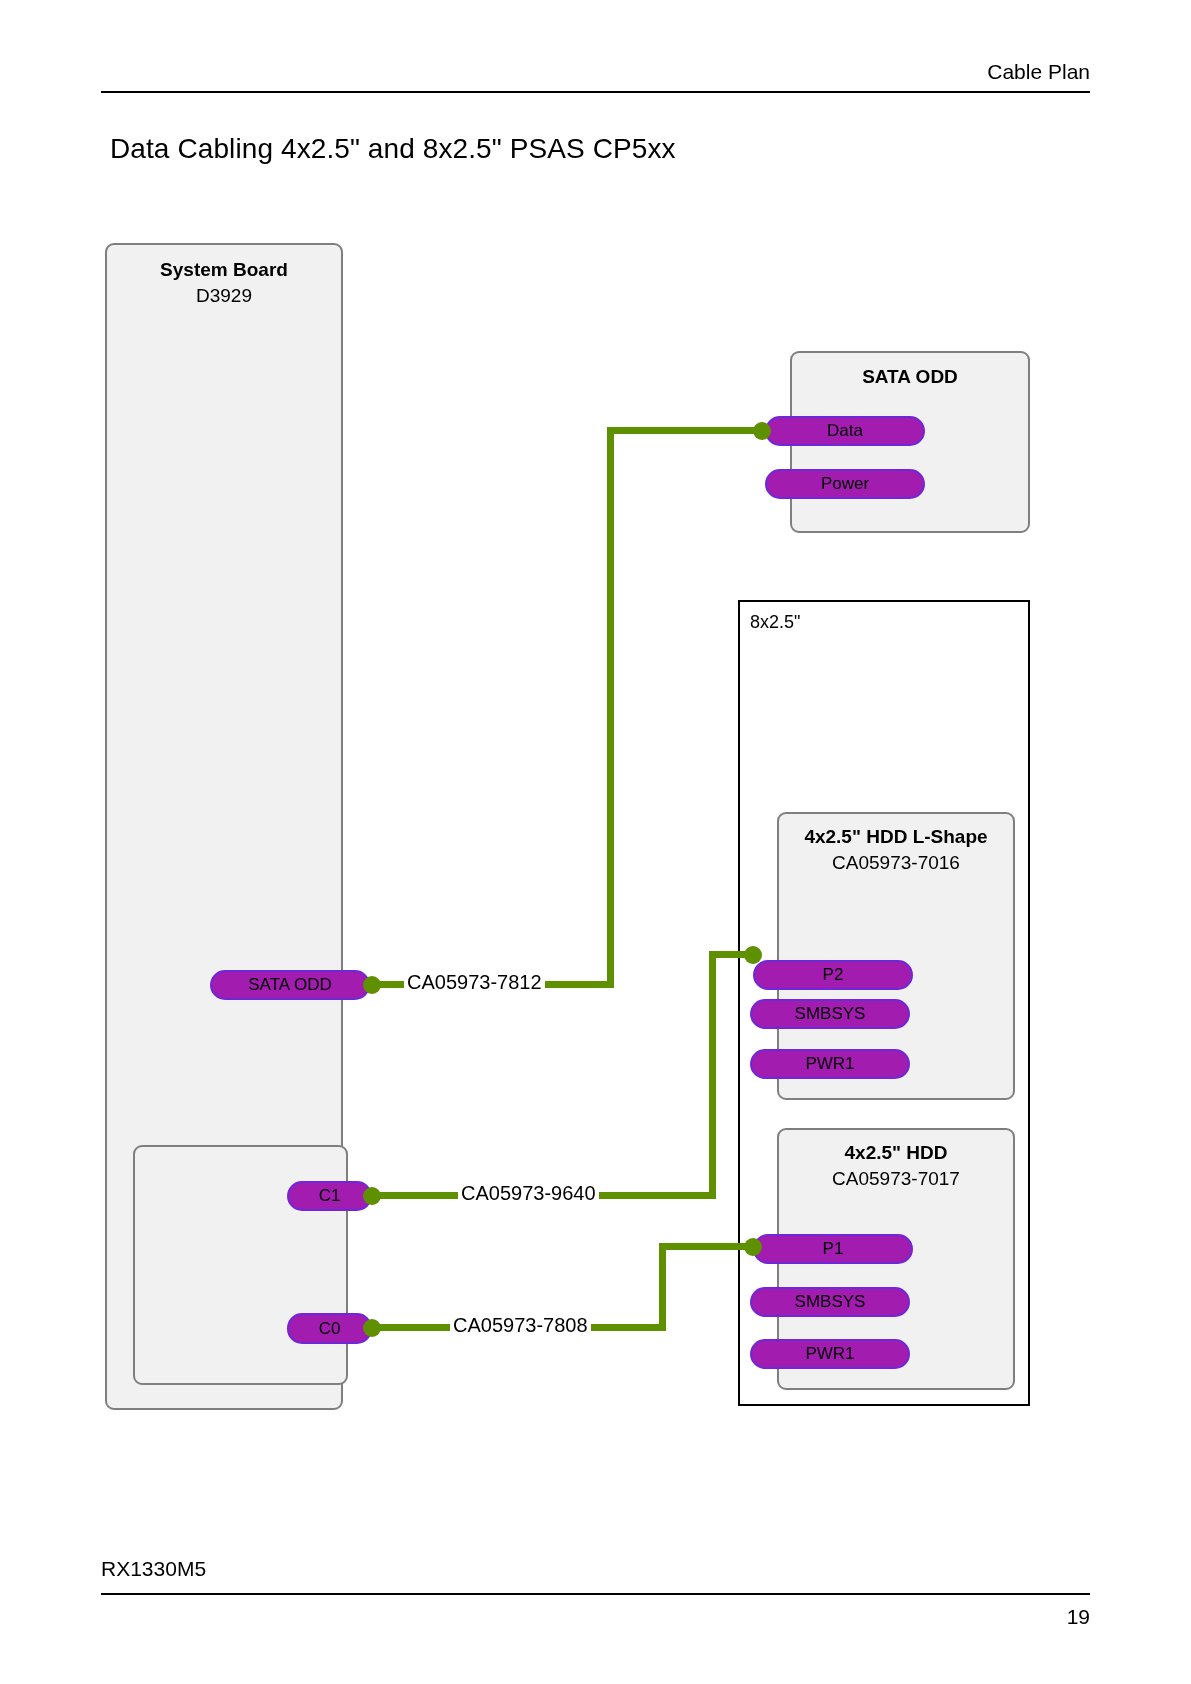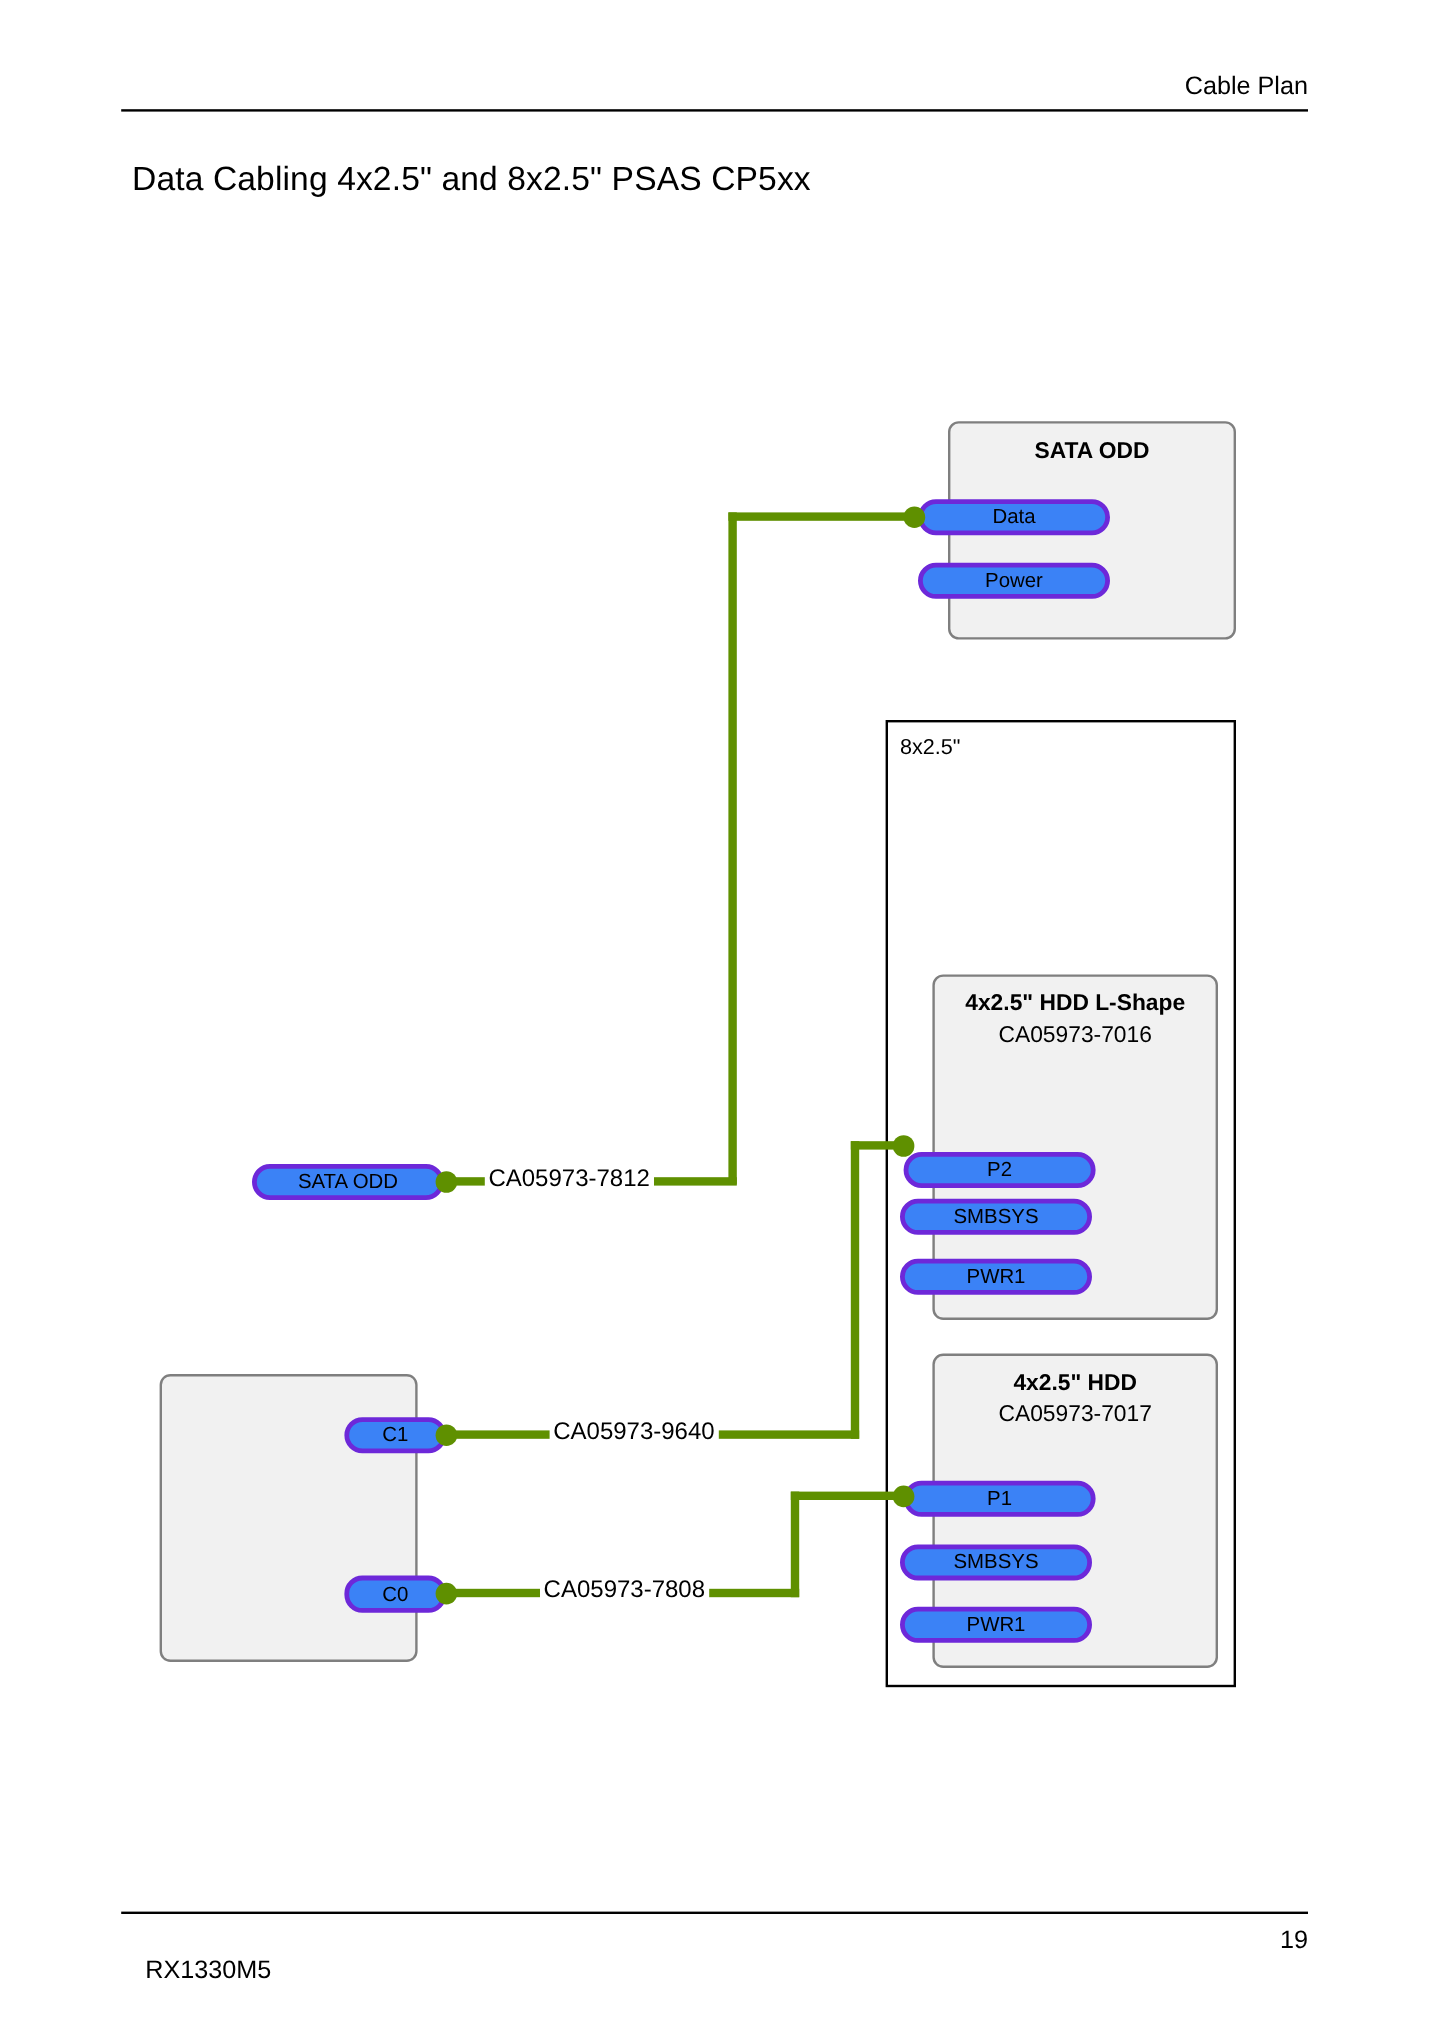--- a/index.html
+++ b/index.html
@@ -44,24 +44,23 @@
     position: absolute;
     left: 101px;
     right: 101px;
     top: 1593px;
     height: 2px;
     background: #000;
   }
   .footer-left {
     position: absolute;
     left: 101px;
-    top: 1630px;
+    top: 1557px;
     font-size: 21px;
     color: #000;
-    margin-left: 20px;
   }
   .footer-right {
     position: absolute;
     right: 101px;
     top: 1605px;
     font-size: 21px;
     color: #000;
     text-align: right;
   }
 
@@ -119,22 +118,22 @@
   }
   .enclosure-label {
     position: absolute;
     font-size: 18px;
     color: #000;
   }
 
   
   .pill {
     position: absolute;
-    background: #3b82f6;
-    border: 4px solid #6d28d9;
+    background: #a21caf;
+    border: 2px solid #6d28d9;
     border-radius: 15px;
     box-sizing: border-box;
     display: flex;
     align-items: center;
     justify-content: center;
     font-size: 17px;
     color: #000;
   }
 
   
@@ -167,20 +166,24 @@
 </style>
 </head>
 <body>
 
 <div class="page-header-text">Cable Plan</div>
 <div class="header-rule"></div>
 <div class="page-title">Data Cabling 4x2.5" and 8x2.5" PSAS CP5xx</div>
 
 <div id="diagram">
 
+  <div class="box" style="left:105px; top:243px; width:238px; height:1167px;">
+    <div class="box-title" style="top:12px;">System Board</div>
+    <div class="box-subtitle" style="top:38px;">D3929</div>
+  </div>
 
   <div class="box" style="left:133px; top:1145px; width:215px; height:240px;">
   </div>
 
   <div class="pill" style="left:210px; top:970px; width:160px; height:30px;">
     <span>SATA ODD</span>
   </div>
 
   <div class="pill" style="left:287px; top:1181px; width:85px; height:30px;">
     <span>C1</span>

